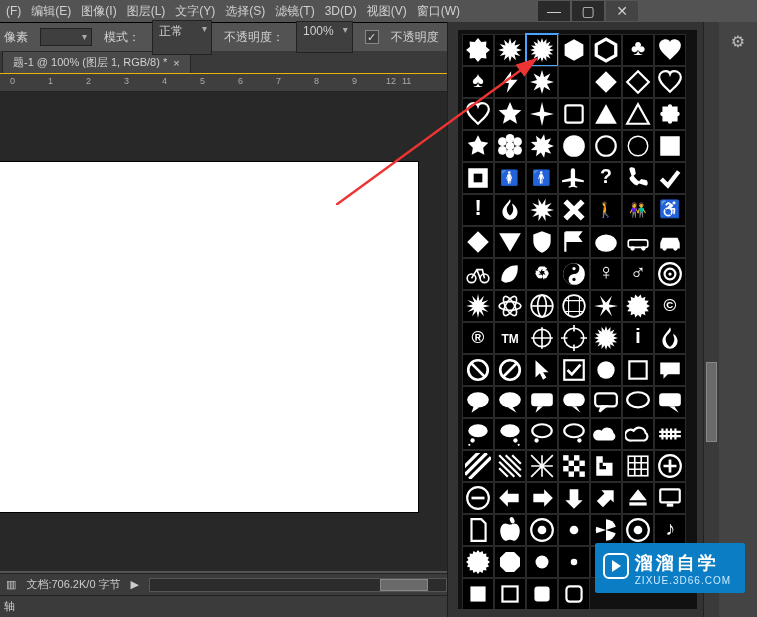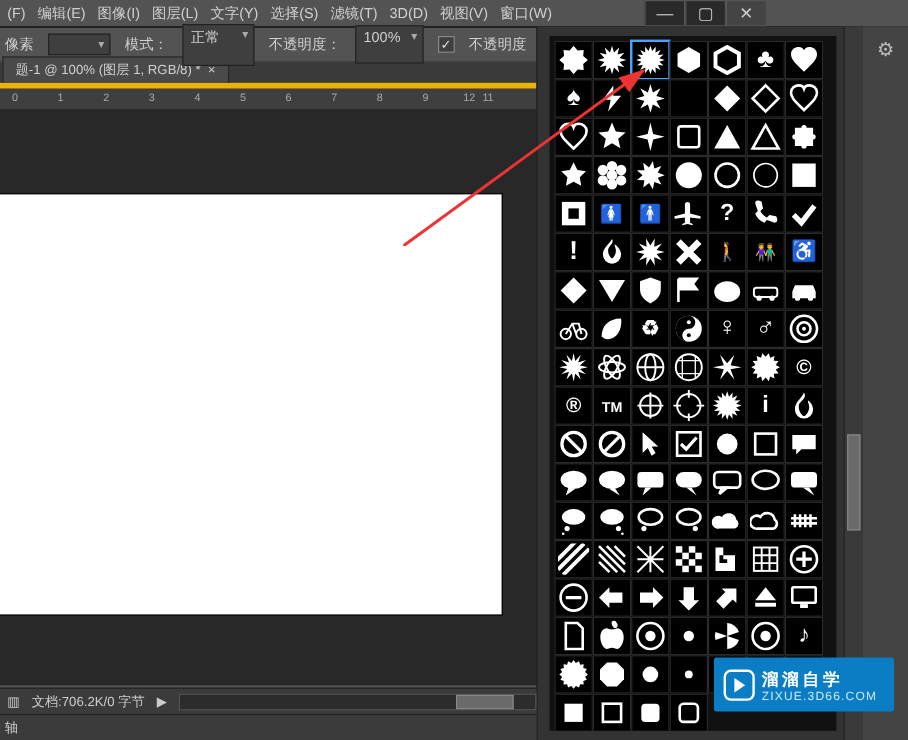--- a/index.html
+++ b/index.html
@@ -58,21 +58,21 @@
     content:"▾"; position:absolute; right:4px; top:2px; font-size:10px; color:#aaa;
   }
   .checkbox {
     width:14px;height:14px;border:1px solid #888;background:#3f3f3f;
     display:inline-flex;align-items:center;justify-content:center;font-size:11px;color:#ddd;
   }
 
   
   .tabbar {
     background:#3a3a3a;
-    border-bottom:5px solid #eab308;
+    border-bottom:1px solid #eab308;
     height:22px;
     display:flex; align-items:flex-end;
     padding-left:2px;
   }
   .tab {
     background:#4a4a4a;
     border:1px solid #262626;
     border-bottom:none;
     padding:3px 10px;
     font-size:11px;
@@ -182,21 +182,21 @@
   
   .watermark{
     position:absolute; right:12px; bottom:24px;
     background:#0b7dc4;
     color:#fff;
     padding:10px 14px 6px 40px;
     border-radius:2px;
     font-size:13px;
     line-height:1.2;
   }
-  .watermark .brand{font-size:14px;letter-spacing:3px;font-weight:bold;}
+  .watermark .brand{font-size:18px;letter-spacing:3px;font-weight:bold;}
   .watermark .url{font-size:10px;letter-spacing:1px;color:#cceaff;}
   .watermark .play{
     position:absolute; left:8px; top:10px;
     width:26px;height:26px;border:2px solid #fff;border-radius:6px;
     display:flex;align-items:center;justify-content:center;
   }
   .watermark .play::after{
     content:""; width:0;height:0;
     border-left:9px solid #fff;border-top:6px solid transparent;border-bottom:6px solid transparent;
     margin-left:2px;

